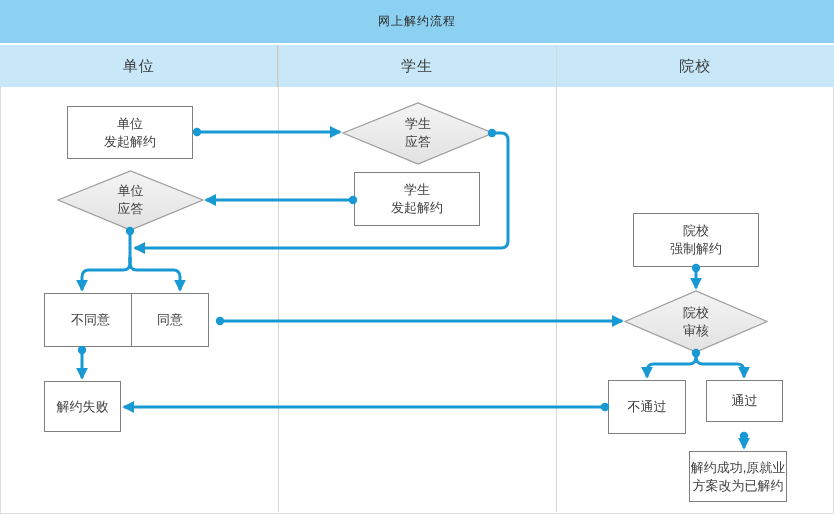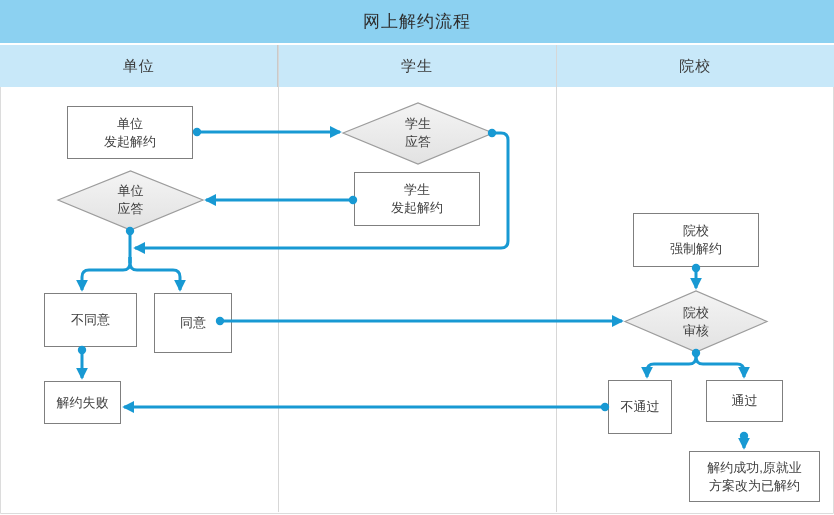--- a/index.html
+++ b/index.html
@@ -15,21 +15,21 @@
   }
   html,body{margin:0;padding:0;background:#fff;}
   .canvas{
     position:relative;width:834px;height:515px;background:#fff;overflow:hidden;
     font-family:"Liberation Sans","DejaVu Sans",sans-serif;
   }
   .title-bar{
     position:absolute;left:0;top:0;width:834px;height:43px;
     background:var(--title-bar);
     display:flex;align-items:center;justify-content:center;
-    font-size:17px;color:#2e2e2e;letter-spacing:1px;
+    font-size:12px;color:#2e2e2e;letter-spacing:1px;
   }
   .lane-header{position:absolute;left:0;top:45px;width:834px;height:42px;display:flex;}
   .lane-cell{
     flex:1;background:var(--lane-header);
     display:flex;align-items:center;justify-content:center;
     font-size:15px;color:#3a3a3a;letter-spacing:1px;
   }
   .lane-cell + .lane-cell{border-left:1px solid #c9c9c9;}
   .node{
     position:absolute;box-sizing:border-box;
@@ -70,25 +70,25 @@
     </div>
   </div>
 
   <div class="node rect" style="left:67px;top:106px;width:126px;height:53px">单位
 发起解约</div>
   <div class="node rect" style="left:354px;top:172px;width:126px;height:54px">学生
 发起解约</div>
   <div class="node rect" style="left:633px;top:213px;width:126px;height:54px">院校
 强制解约</div>
   <div class="node rect" style="left:44px;top:293px;width:93px;height:54px">不同意</div>
-  <div class="node rect" style="left:154px;top:293px;width:78px;height:60px">同意</div>
-  <div class="node rect" style="left:44px;top:381px;width:77px;height:43px">解约失败</div>
-  <div class="node rect" style="left:608px;top:380px;width:64px;height:54px">不通过</div>
+  <div class="node rect" style="left:131px;top:293px;width:78px;height:54px">同意</div>
+  <div class="node rect" style="left:44px;top:381px;width:77px;height:51px">解约失败</div>
+  <div class="node rect" style="left:608px;top:380px;width:78px;height:54px">不通过</div>
   <div class="node rect" style="left:706px;top:380px;width:77px;height:42px">通过</div>
-  <div class="node rect" style="left:689px;top:451px;width:131px;height:51px">解约成功,原就业
+  <div class="node rect" style="left:689px;top:451px;width:98px;height:51px">解约成功,原就业
 方案改为已解约</div>
 
   <svg class="layer" width="834" height="515" viewBox="0 0 834 515">
     <defs>
       <linearGradient id="dg" x1="0" y1="0" x2="0" y2="1">
         <stop class="s0" offset="0"></stop>
         <stop class="s1" offset="1"></stop>
       </linearGradient>
       <marker id="arrowhead" viewBox="0 0 10 10" refX="8.5" refY="5" markerWidth="4" markerHeight="4" orient="auto">
         <path d="M0,0 L10,5 L0,10 Z"></path>

